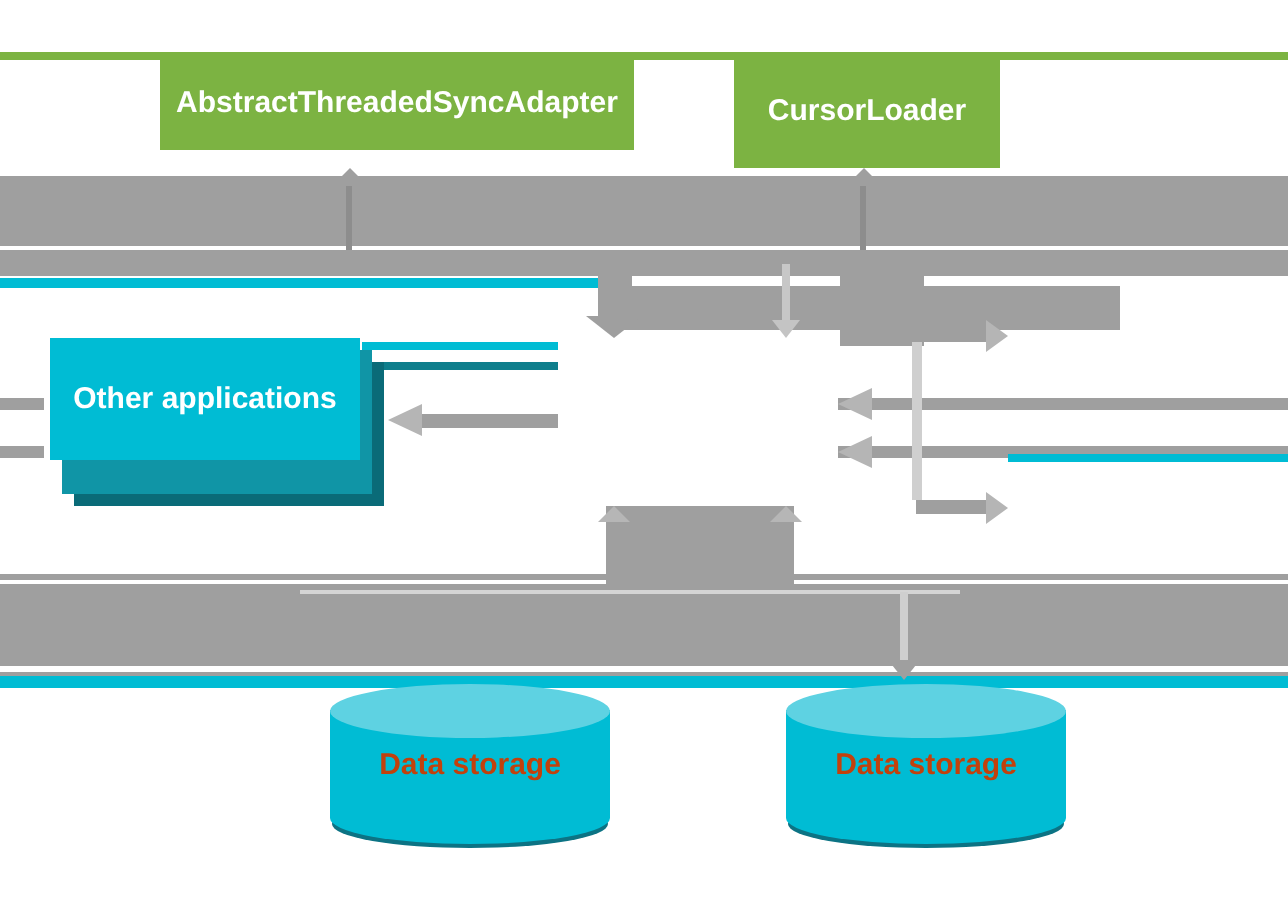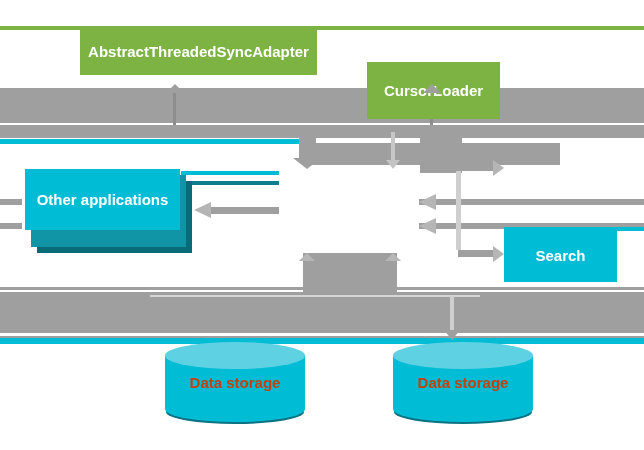--- a/index.html
+++ b/index.html
@@ -84,27 +84,24 @@
 
   <div class="abs z3" style="left:37px;top:181px;width:155px;height:72px;background:#0a6b78;"></div>
   <div class="abs z3" style="left:31px;top:175px;width:155px;height:72px;background:#1095a6;"></div>
   <div class="abs z3 box cyan" style="left:25px;top:169px;width:155px;height:61px;">
     <span>Other applications</span>
   </div>
 
   <div class="abs z3 box green" style="left:52px;top:27px;width:237px;height:48px;margin-left:28px;">
     <span>AbstractThreadedSyncAdapter</span>
   </div>
-  <div class="abs z3 box green" style="left:367px;top:27px;width:133px;height:57px;margin-top:35px;">
+  <div class="abs z3 box green" style="left:367px;top:27px;width:133px;height:57px;">
     <span>CursorLoader</span>
   </div>
 
-  <div class="abs z3 box cyan" style="left:504px;top:228px;width:113px;height:54px;">
-    <span>Search</span>
-  </div>
 
   <div class="abs z3 ell cyl-shadow" style="left:166px;top:400px;width:138px;height:24px;"></div>
   <div class="abs z3 ell cyl-body" style="left:165px;top:396px;width:140px;height:26px;"></div>
   <div class="abs z3 cyl-body" style="left:165px;top:355px;width:140px;height:54px;"></div>
   <div class="abs z3 ell cyl-top" style="left:165px;top:342px;width:140px;height:27px;"></div>
   <div class="abs z4 cyl-label" style="left:165px;top:362px;width:140px;height:40px;">
     <span>Data storage</span>
   </div>
 
   <div class="abs z3 ell cyl-shadow" style="left:394px;top:400px;width:138px;height:24px;"></div>

